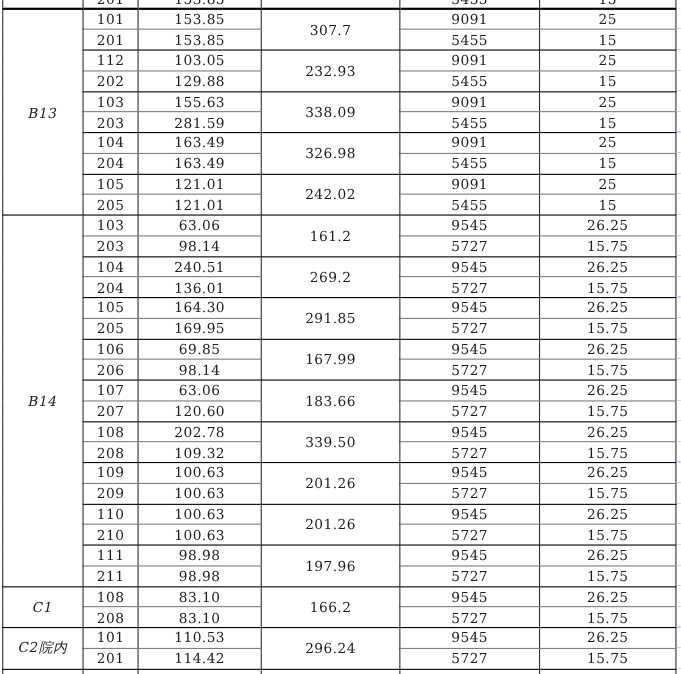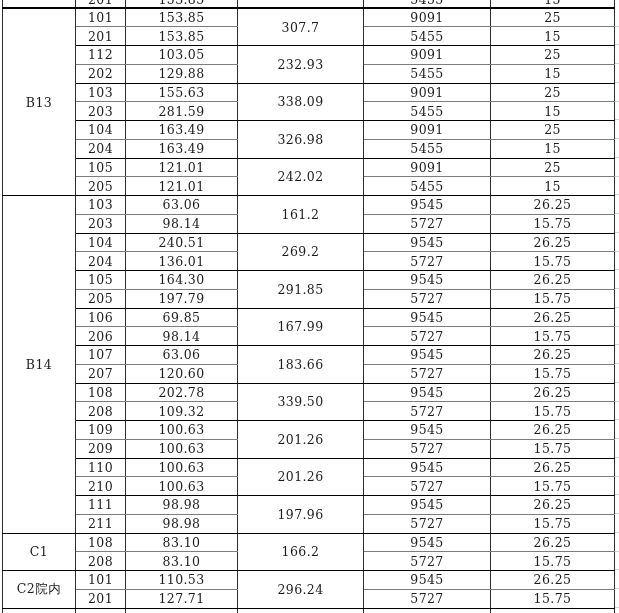--- a/index.html
+++ b/index.html
@@ -10,21 +10,21 @@
   td{border:1px solid #2e2e2e;padding:0;text-align:center;vertical-align:middle;
      font-size:12.5px;color:#1d1d1d;letter-spacing:0.4px;overflow:hidden;white-space:nowrap;}
   td.bi{border-bottom:1px solid #7d7d7d;}   
   td.bd{border-bottom:1px solid #000;}      
   tr.ptop{height:7px;}
   tr.ptop td{border-top:none;border-bottom:2px solid #000;}
   tr.ptop .clip{height:7px;overflow:hidden;display:flex;align-items:flex-end;justify-content:center;}
   tr.ptop .clip span{line-height:15px;}
   tr.pbot{height:6px;}
   tr.pbot td{border-top:none;border-bottom:none;}
-  .bld{letter-spacing:0.5px;}
+  .bld{letter-spacing:0.5px;font-style:italic;}
   .gridstub{position:absolute;left:615px;top:8px;width:4px;height:601px;
     background:repeating-linear-gradient(to bottom,
       transparent 0, transparent 17.75px, #c9d5e6 17.75px, #c9d5e6 18.75px);}
 </style>
 </head>
 <body>
 
 <div class="screen">
   <table>
     <colgroup>
@@ -155,21 +155,21 @@
         </tr>
         <tr>
           <td class="bi">105</td>
           <td class="bi">164.30</td>
           <td class="bd" rowspan="2">291.85</td>
           <td class="bi">9545</td>
           <td class="bi">26.25</td>
         </tr>
         <tr>
           <td class="bd">205</td>
-          <td class="bd">197.79</td>
+          <td class="bd">169.95</td>
           <td class="bd">5727</td>
           <td class="bd">15.75</td>
         </tr>
         <tr>
           <td class="bi">106</td>
           <td class="bi">69.85</td>
           <td class="bd" rowspan="2">167.99</td>
           <td class="bi">9545</td>
           <td class="bi">26.25</td>
         </tr>
@@ -261,21 +261,21 @@
         <tr>
           <td class="bd bld" rowspan="2">C2院内</td>
           <td class="bi">101</td>
           <td class="bi">110.53</td>
           <td class="bd" rowspan="2">296.24</td>
           <td class="bi">9545</td>
           <td class="bi">26.25</td>
         </tr>
         <tr>
           <td class="bd">201</td>
-          <td class="bd">127.71</td>
+          <td class="bd">114.42</td>
           <td class="bd">5727</td>
           <td class="bd">15.75</td>
         </tr>
         <tr class="pbot">
           <td></td>
           <td></td>
           <td></td>
           <td></td>
           <td></td>
           <td></td>

